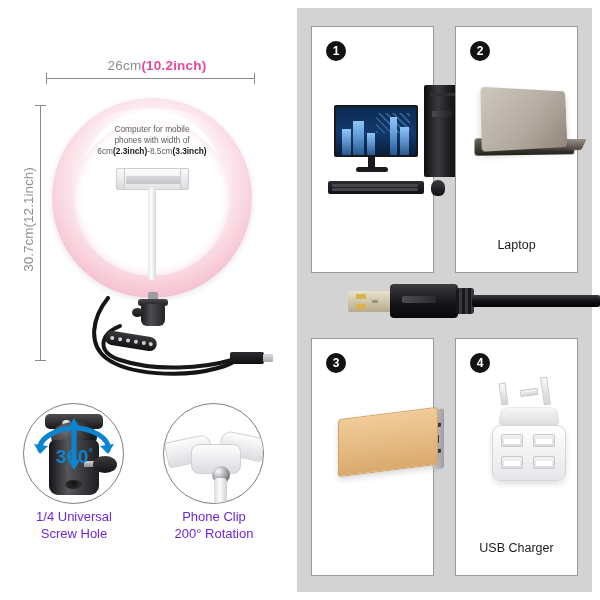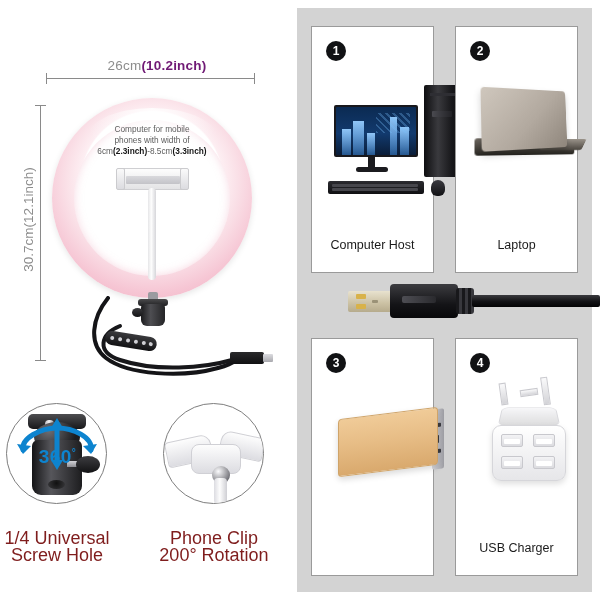--- a/index.html
+++ b/index.html
@@ -13,21 +13,21 @@
   #stage{position:absolute;inset:0;width:600px;height:600px;}
 
   
   #left-col{position:absolute;left:0;top:0;width:297px;height:600px;background:#fff;}
 
   
   .dim-label-top{
     position:absolute;left:72px;top:58px;width:170px;text-align:center;
     font-size:13.5px;color:#8d8d8d;letter-spacing:.2px;white-space:nowrap;
   }
-  .dim-label-top b{color:#701a75;font-weight:bold;}
+  .dim-label-top b{color:#ec4899;font-weight:bold;}
   .hline{position:absolute;top:78px;left:46px;width:209px;height:1px;background:#8a8a8a;}
   .hcap{position:absolute;width:1px;height:11px;background:#8a8a8a;top:73px;}
   .hcap.l{left:46px;} .hcap.r{left:254px;}
 
   .dim-label-left{
     position:absolute;left:-62px;top:212px;width:180px;text-align:center;
     font-size:13.5px;color:#8d8d8d;white-space:nowrap;
     transform:rotate(-90deg);transform-origin:center center;
   }
   .vline{position:absolute;left:40px;top:105px;width:1px;height:255px;background:#8a8a8a;}
@@ -113,22 +113,22 @@
   }
 
   
   .feature{position:absolute;}
   .fcircle{
     width:101px;height:101px;border-radius:50%;
     border:1px solid #7e7e7e;box-sizing:border-box;
     position:relative;overflow:hidden;background:#fff;
   }
   .fcaption{
-    margin-top:26px;width:130px;text-align:center;
-    font-size:18px;line-height:17px;color:#7f1d1d;
+    margin-top:4px;width:130px;text-align:center;
+    font-size:13px;line-height:17px;color:#6d28d9;
   }
 
   
   .bh2-top{position:absolute;left:21px;top:10px;width:58px;height:15px;border-radius:5px;
     background:linear-gradient(180deg,#4d4d50,#18181a);}
   .bh2-ball{position:absolute;left:27px;top:18px;width:46px;height:30px;border-radius:50%;
     background:radial-gradient(circle at 32% 28%,#6f6f74,#1b1b1d 72%);}
   .bh2-body{position:absolute;left:25px;top:36px;width:50px;height:55px;border-radius:6px 6px 9px 9px;
     background:linear-gradient(90deg,#141416,#56565b 38%,#1d1d1f);}
   .bh2-hole{position:absolute;left:41px;top:76px;width:17px;height:9px;border-radius:50%;
@@ -301,21 +301,21 @@
         <i style="left:5px"></i>
           <i style="left:13px"></i>
           <i style="left:21px"></i>
           <i style="left:29px"></i>
           <i style="left:37px"></i>
           <i style="left:44px"></i>
       </div>
       <div class="usb-plug"></div>
     </div>
 
-    <div class="feature" style="left:6px;top:403px;">
+    <div class="feature" style="left:23px;top:403px;">
       <div class="fcircle">
         <div class="bh2-top"></div>
         <div class="bh2-pin"></div>
         <div class="bh2-ball"></div>
         <div class="bh2-body"></div>
         <div class="bh2-hole"></div>
         <div class="bh2-screw"></div>
         <div class="bh2-knob"></div>
         <svg width="101" height="101" viewBox="0 0 101 101" style="position:absolute;left:0;top:0;">
           <path d="M16,46 C14,34 34,24 50,24 C66,24 86,33 84,46" fill="none" stroke="#0d84cf" stroke-width="5" stroke-linecap="round"></path>
@@ -368,21 +368,20 @@
         </div>
         <div class="mstand"></div>
         <div class="mbase"></div>
         <div class="tower"></div>
         <div class="keyboard">
           <i style="left:4px;width:86px;"></i>
             <i style="left:4px;top:7px;width:86px;"></i>
         </div>
         <div class="mouse"></div>
       </div>
-      <div class="card-label">Computer Host</div>
     </div>
 
     <div class="card" style="left:158px;top:18px;width:123px;height:247px;">
       <div class="badge">2</div>
       <div class="card-art">
         <div class="lap-base"></div>
         <div class="lap-key"></div>
         <div class="lap-lid"></div>
       </div>
       <div class="card-label">Laptop</div>

